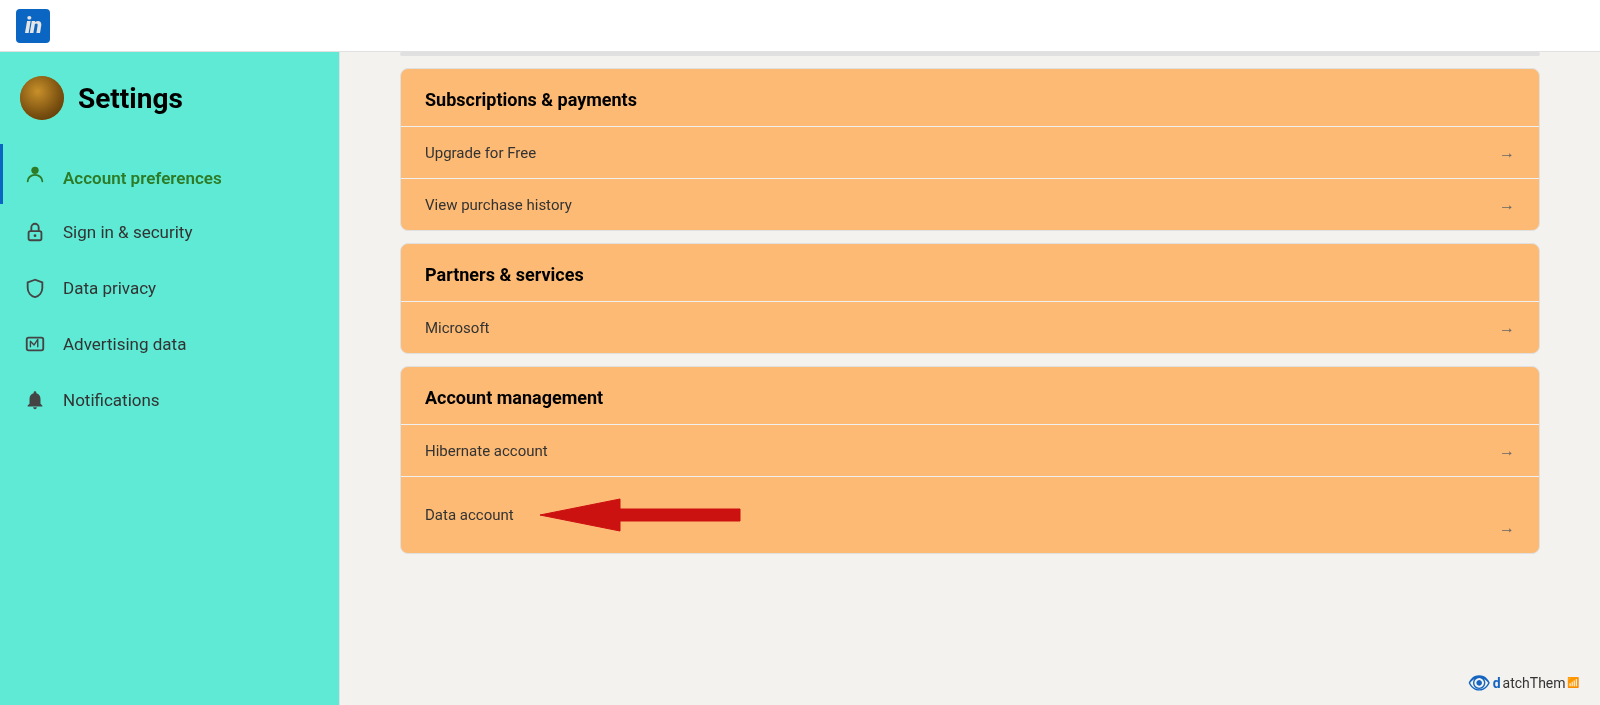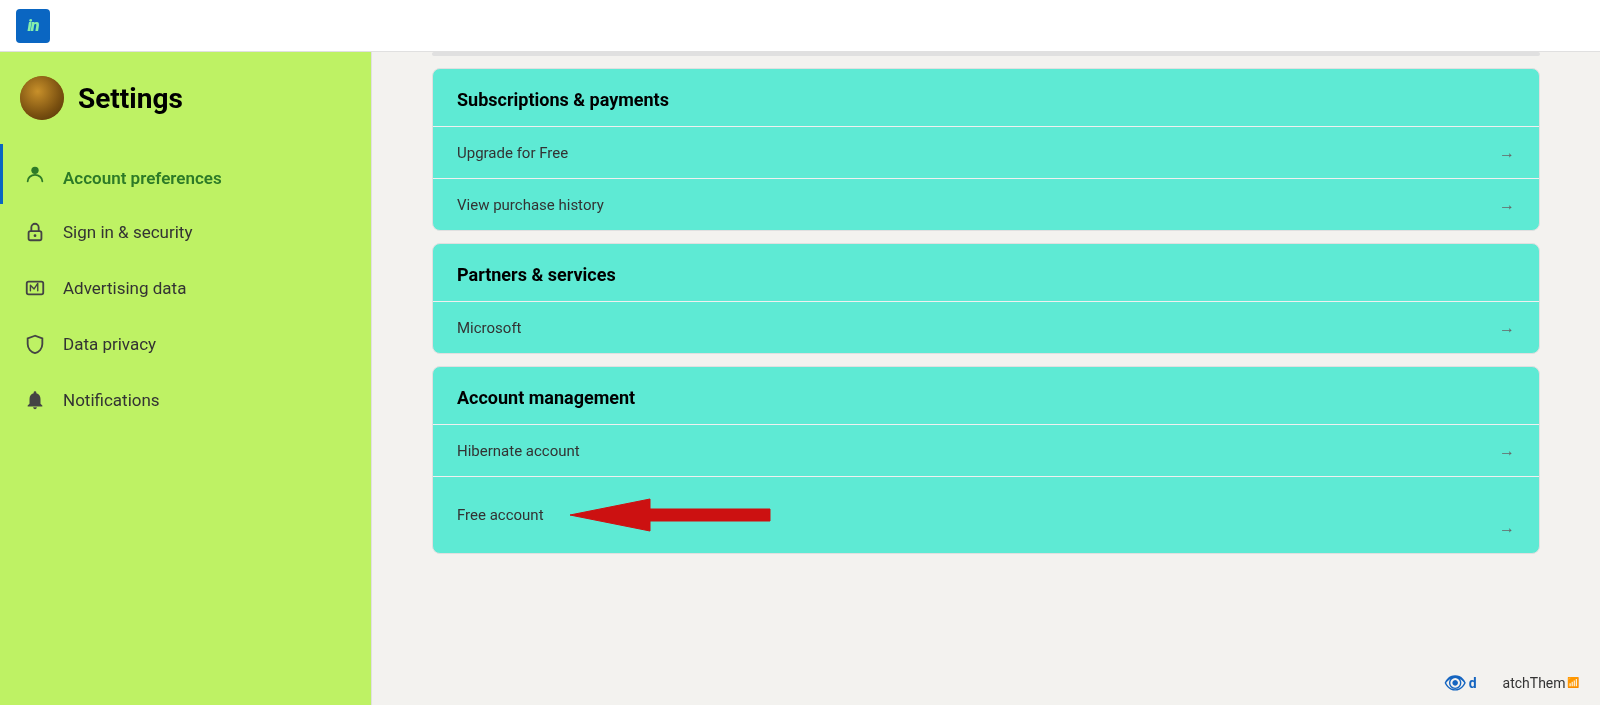--- a/index.html
+++ b/index.html
@@ -25,38 +25,38 @@
     }
 
     .linkedin-logo {
       width: 34px;
       height: 34px;
       background: #0a66c2;
       border-radius: 4px;
       display: flex;
       align-items: center;
       justify-content: center;
-      color: #86efac;
+      color: #e5e5e5;
       font-weight: 900;
-      font-size: 16px;
+      font-size: 22px;
       font-style: italic;
       letter-spacing: -1px;
     }
 
     
     .main-layout {
       display: flex;
       flex: 1;
       overflow: hidden;
     }
 
     
     .sidebar {
-      width: 372px;
-      background: #bef264;
+      width: 340px;
+      background: #5eead4;
       border-right: 1px solid #e0e0e0;
       padding: 24px 0 0 0;
       flex-shrink: 0;
       display: flex;
       flex-direction: column;
     }
 
     .settings-header {
       display: flex;
       align-items: center;
@@ -135,21 +135,21 @@
 
     
     .content-area {
       flex: 1;
       overflow-y: auto;
       padding: 0 60px 40px 60px;
       background: #f3f2ef;
     }
 
     .section-card {
-      background: #5eead4;
+      background: #fdba74;
       border-radius: 8px;
       margin-bottom: 12px;
       overflow: hidden;
       border: 1px solid #e0e0e0;
     }
 
     .section-header {
       padding: 20px 24px 16px 24px;
     }
 
@@ -243,34 +243,34 @@
             <circle cx="12" cy="16" r="1.5" fill="#444"></circle>
           </svg>
         </span>
         <span class="nav-label">Sign in &amp; security</span>
       </div>
 
 
       <div class="nav-item">
         <span class="nav-icon">
           <svg width="22" height="22" viewBox="0 0 24 24" fill="none" xmlns="http://www.w3.org/2000/svg">
+            <path d="M12 3L4 6v6c0 5 3.5 9 8 10 4.5-1 8-5 8-10V6l-8-3z" stroke="#444" stroke-width="2" fill="none"></path>
+          </svg>
+        </span>
+        <span class="nav-label">Data privacy</span>
+      </div>
+
+      <div class="nav-item">
+        <span class="nav-icon">
+          <svg width="22" height="22" viewBox="0 0 24 24" fill="none" xmlns="http://www.w3.org/2000/svg">
             <rect x="3" y="5" width="18" height="14" rx="2" stroke="#444" stroke-width="2" fill="none"></rect>
             <path d="M7 15V9l4 4 4-6v8" stroke="#444" stroke-width="1.5" fill="none" stroke-linecap="round" stroke-linejoin="round"></path>
           </svg>
         </span>
         <span class="nav-label">Advertising data</span>
-      </div>
-
-      <div class="nav-item">
-        <span class="nav-icon">
-          <svg width="22" height="22" viewBox="0 0 24 24" fill="none" xmlns="http://www.w3.org/2000/svg">
-            <path d="M12 3L4 6v6c0 5 3.5 9 8 10 4.5-1 8-5 8-10V6l-8-3z" stroke="#444" stroke-width="2" fill="none"></path>
-          </svg>
-        </span>
-        <span class="nav-label">Data privacy</span>
       </div>
 
       <div class="nav-item">
         <span class="nav-icon">
           <svg width="22" height="22" viewBox="0 0 24 24" fill="none" xmlns="http://www.w3.org/2000/svg">
             <path d="M12 22c1.1 0 2-.9 2-2h-4c0 1.1.9 2 2 2z" fill="#444"></path>
             <path d="M18 16v-5c0-3.07-1.64-5.64-4.5-6.32V4a1.5 1.5 0 0 0-3 0v.68C7.63 5.36 6 7.92 6 11v5l-2 2v1h16v-1l-2-2z" fill="#444"></path>
           </svg>
         </span>
         <span class="nav-label">Notifications</span>
@@ -310,34 +310,34 @@
     <div class="section-card">
       <div class="section-header">
         <h2 class="section-title">Account management</h2>
       </div>
       <div class="section-item">
         <span class="section-item-label">Hibernate account</span>
         <span class="arrow-icon">→</span>
       </div>
       <div class="section-item">
         <div class="annotation-arrow">
-          <span class="section-item-label">Free account</span>
+          <span class="section-item-label">Data account</span>
 
           <div class="red-arrow">
             <svg width="220" height="44" viewBox="0 0 220 44" xmlns="http://www.w3.org/2000/svg">
 
               <polygon points="10,22 90,6 90,16 210,16 210,28 90,28 90,38" fill="#cc1111" stroke="#cc1111" stroke-width="1"></polygon>
             </svg>
           </div>
         </div>
         <span class="arrow-icon">→</span>
       </div>
     </div>
 
   </div>
 </div>
 
 <div class="watermark">
   <span style="font-size:18px; color:#1565c0; font-weight:900;">👁</span>
   <span style="color:#1565c0; font-weight:700; font-size:14px;">d</span>
-  <span style="font-size:14px; color:#333;margin-left:24px;">atchThem</span>
+  <span style="font-size:14px; color:#333;">atchThem</span>
   <span style="font-size:10px; color:#e53935;">📶</span>
 </div>
 
 </body></html>

